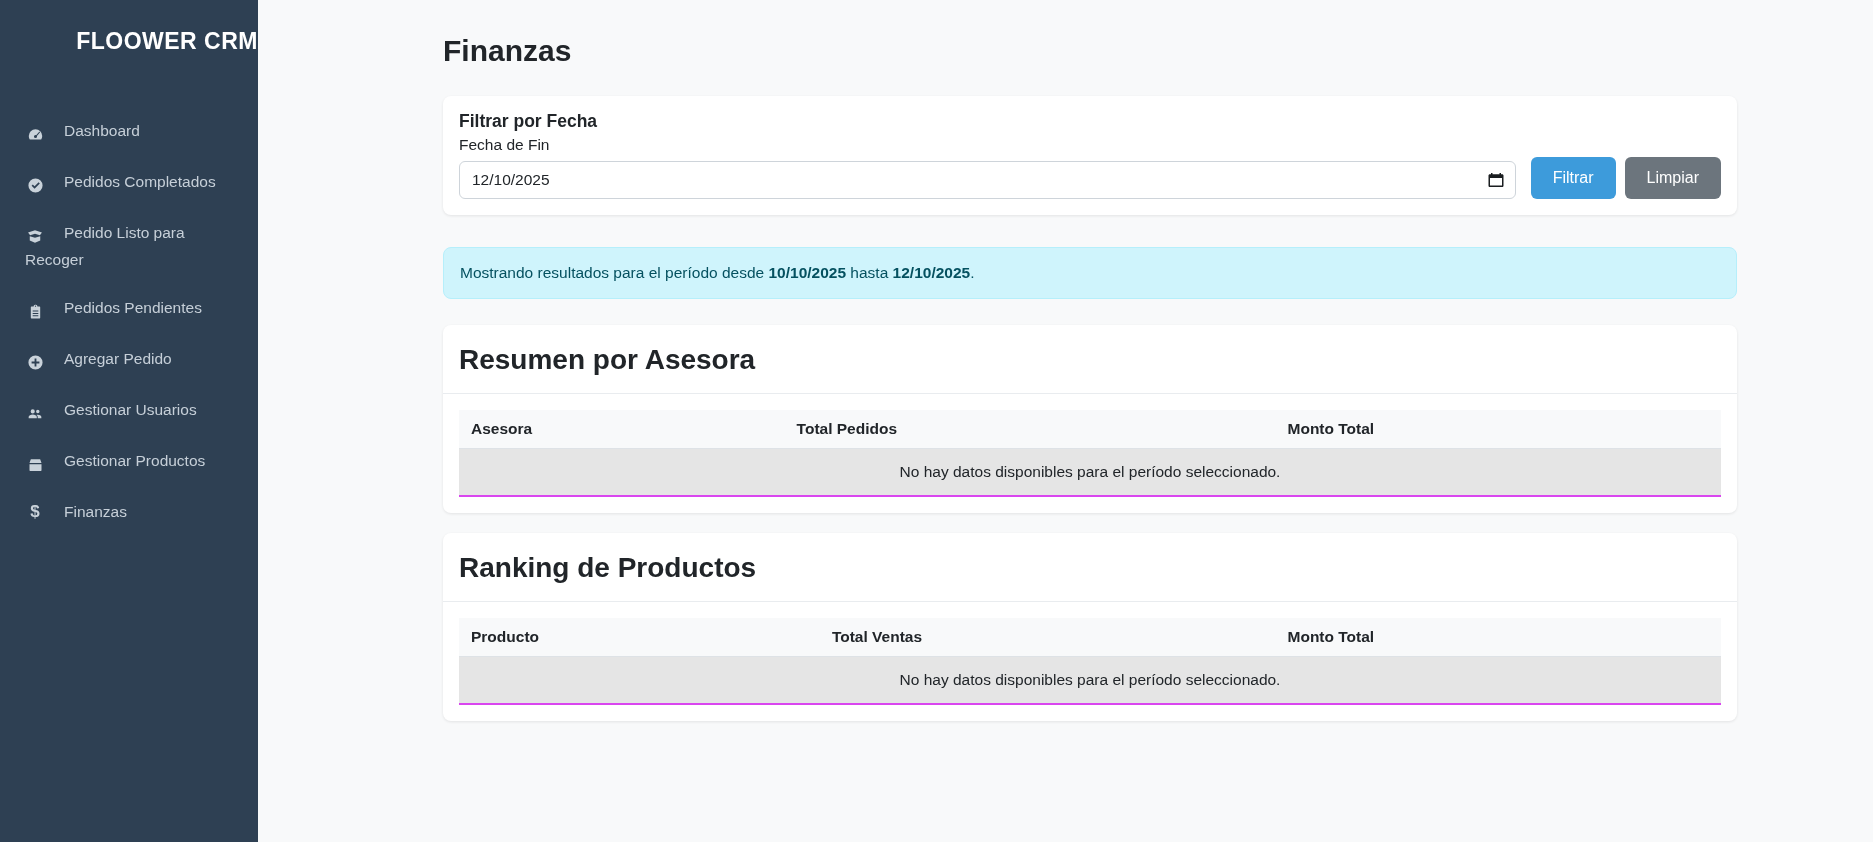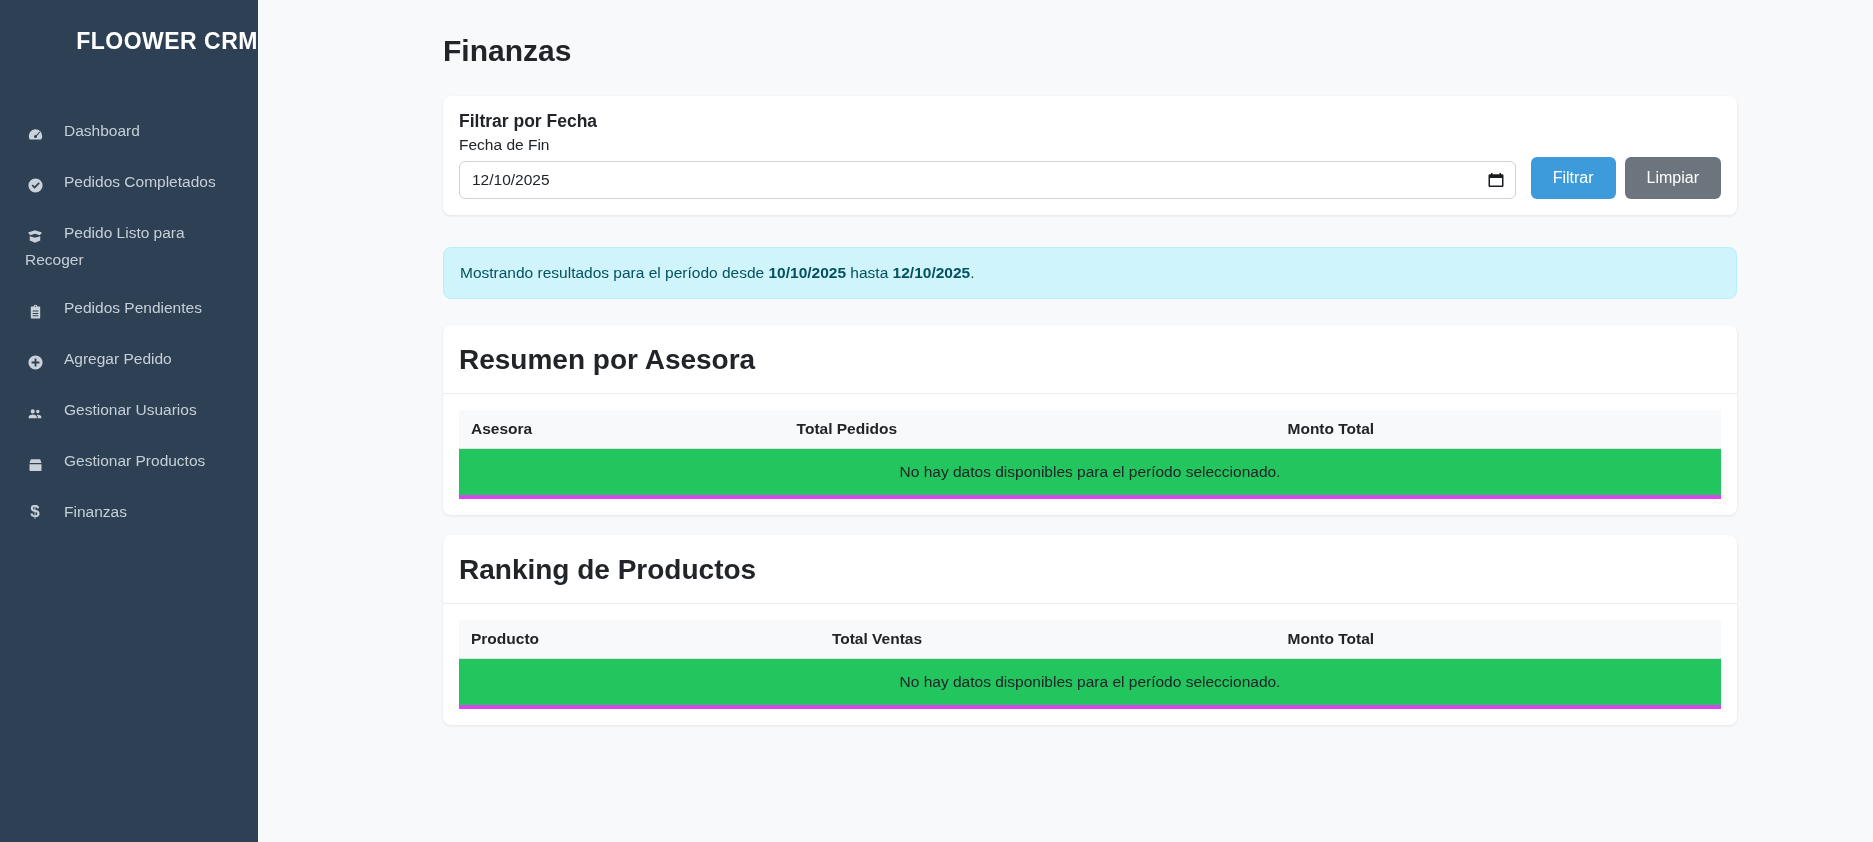--- a/index.html
+++ b/index.html
@@ -137,25 +137,25 @@
   th {
     text-align: left;
     background: #f8f9fa;
     font-size: 15.5px;
     font-weight: 700;
     padding: 10px 12px;
     border-bottom: 1px solid #dee2e6;
     color: #212529;
   }
   td.empty {
-    background: #22c55e;
+    background: #e5e5e5;
     text-align: center;
     font-size: 15.5px;
     padding: 14px 12px;
-    border-bottom: 4px solid #d946ef;
+    border-bottom: 2px solid #d946ef;
     color: #212529;
   }
   .t-advisor th.c1 { width: 25.8%; }
   .t-advisor th.c2 { width: 38.9%; }
   .t-advisor th.c3 { width: 35.3%; }
   .t-ranking th.c1 { width: 28.6%; }
   .t-ranking th.c2 { width: 36.1%; }
   .t-ranking th.c3 { width: 35.3%; }
 </style>
 </head>

